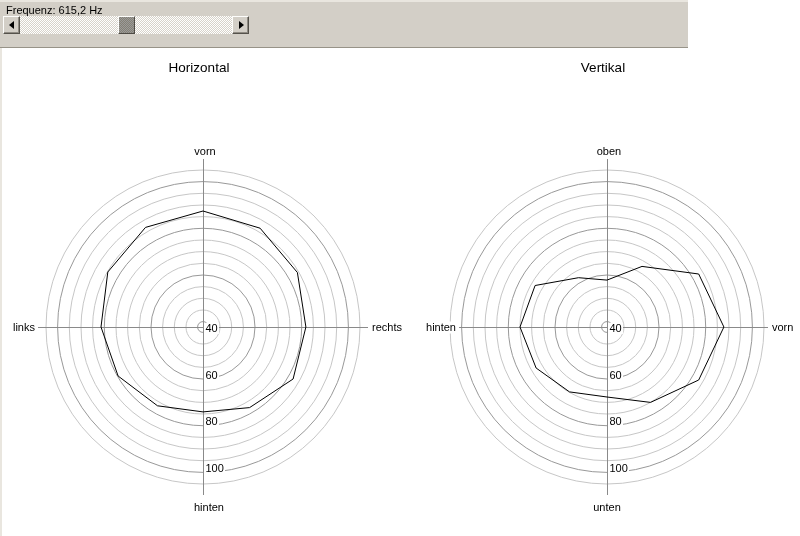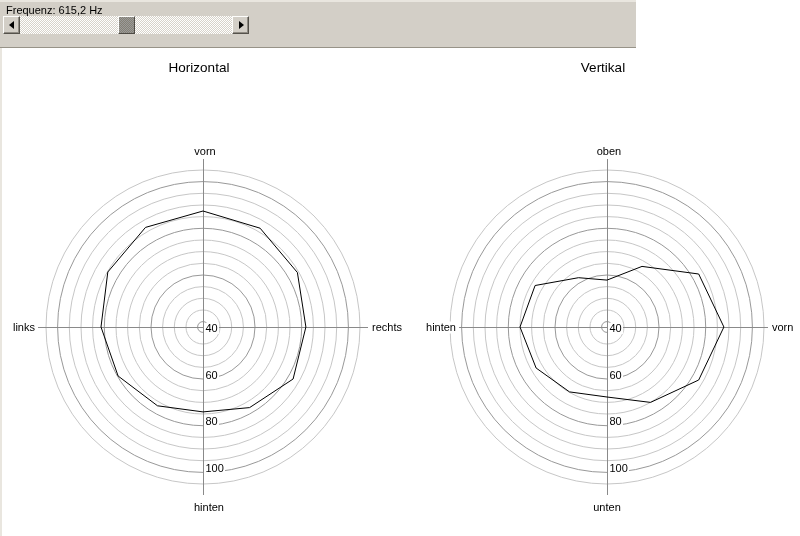--- a/index.html
+++ b/index.html
@@ -2,21 +2,21 @@
 <html><head>
 <meta charset="utf-8">
 <style>
   html,body{margin:0;padding:0;}
   body{
     width:800px;height:536px;position:relative;overflow:hidden;
     background:#ffffff;
     font-family:"Liberation Sans",sans-serif;
   }
   .toolbar{
-    position:absolute;left:0;top:0;width:636px;height:48px;
+    position:absolute;left:0;top:0;width:688px;height:48px;
     background:#d3cfc7;box-sizing:border-box;
     border-top:2px solid #e9e6df;
     border-bottom:1px solid #979388;
   }
   .freq-label{
     position:absolute;left:6px;top:2px;
     font-size:11px;color:#000;white-space:pre;
   }
   .scrollbar{
     position:absolute;left:3px;top:14px;width:246px;height:18px;

